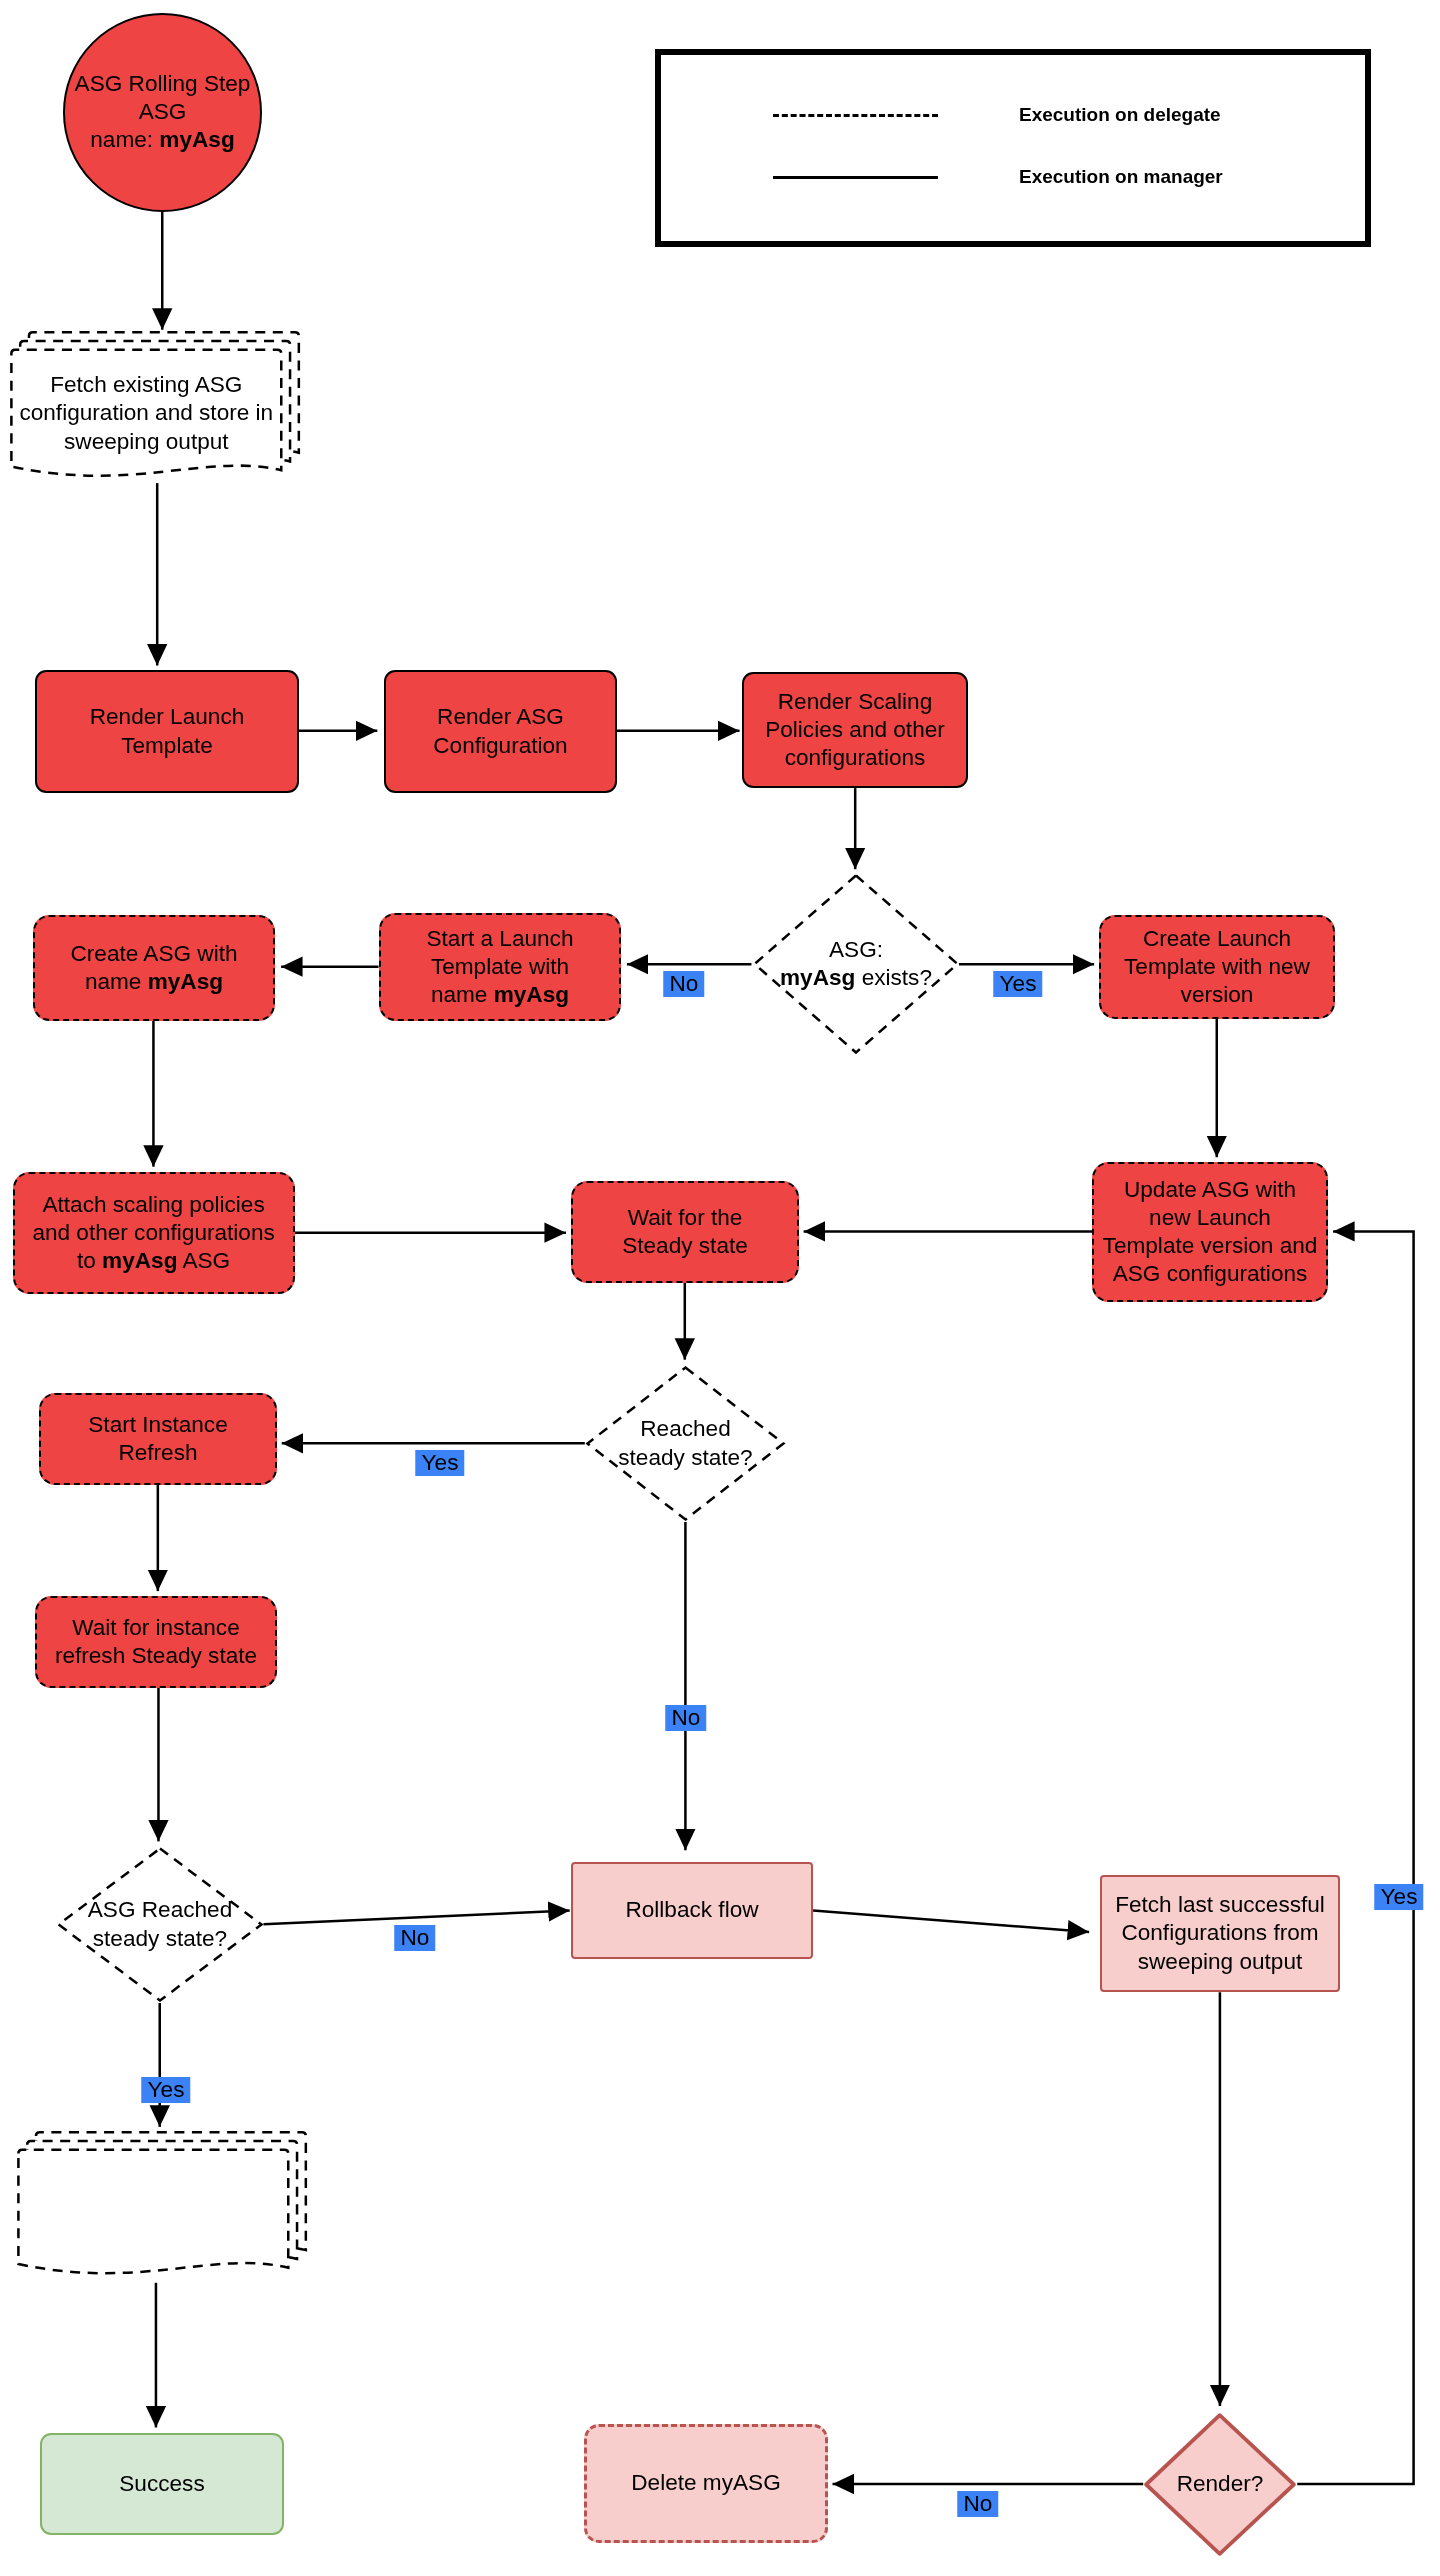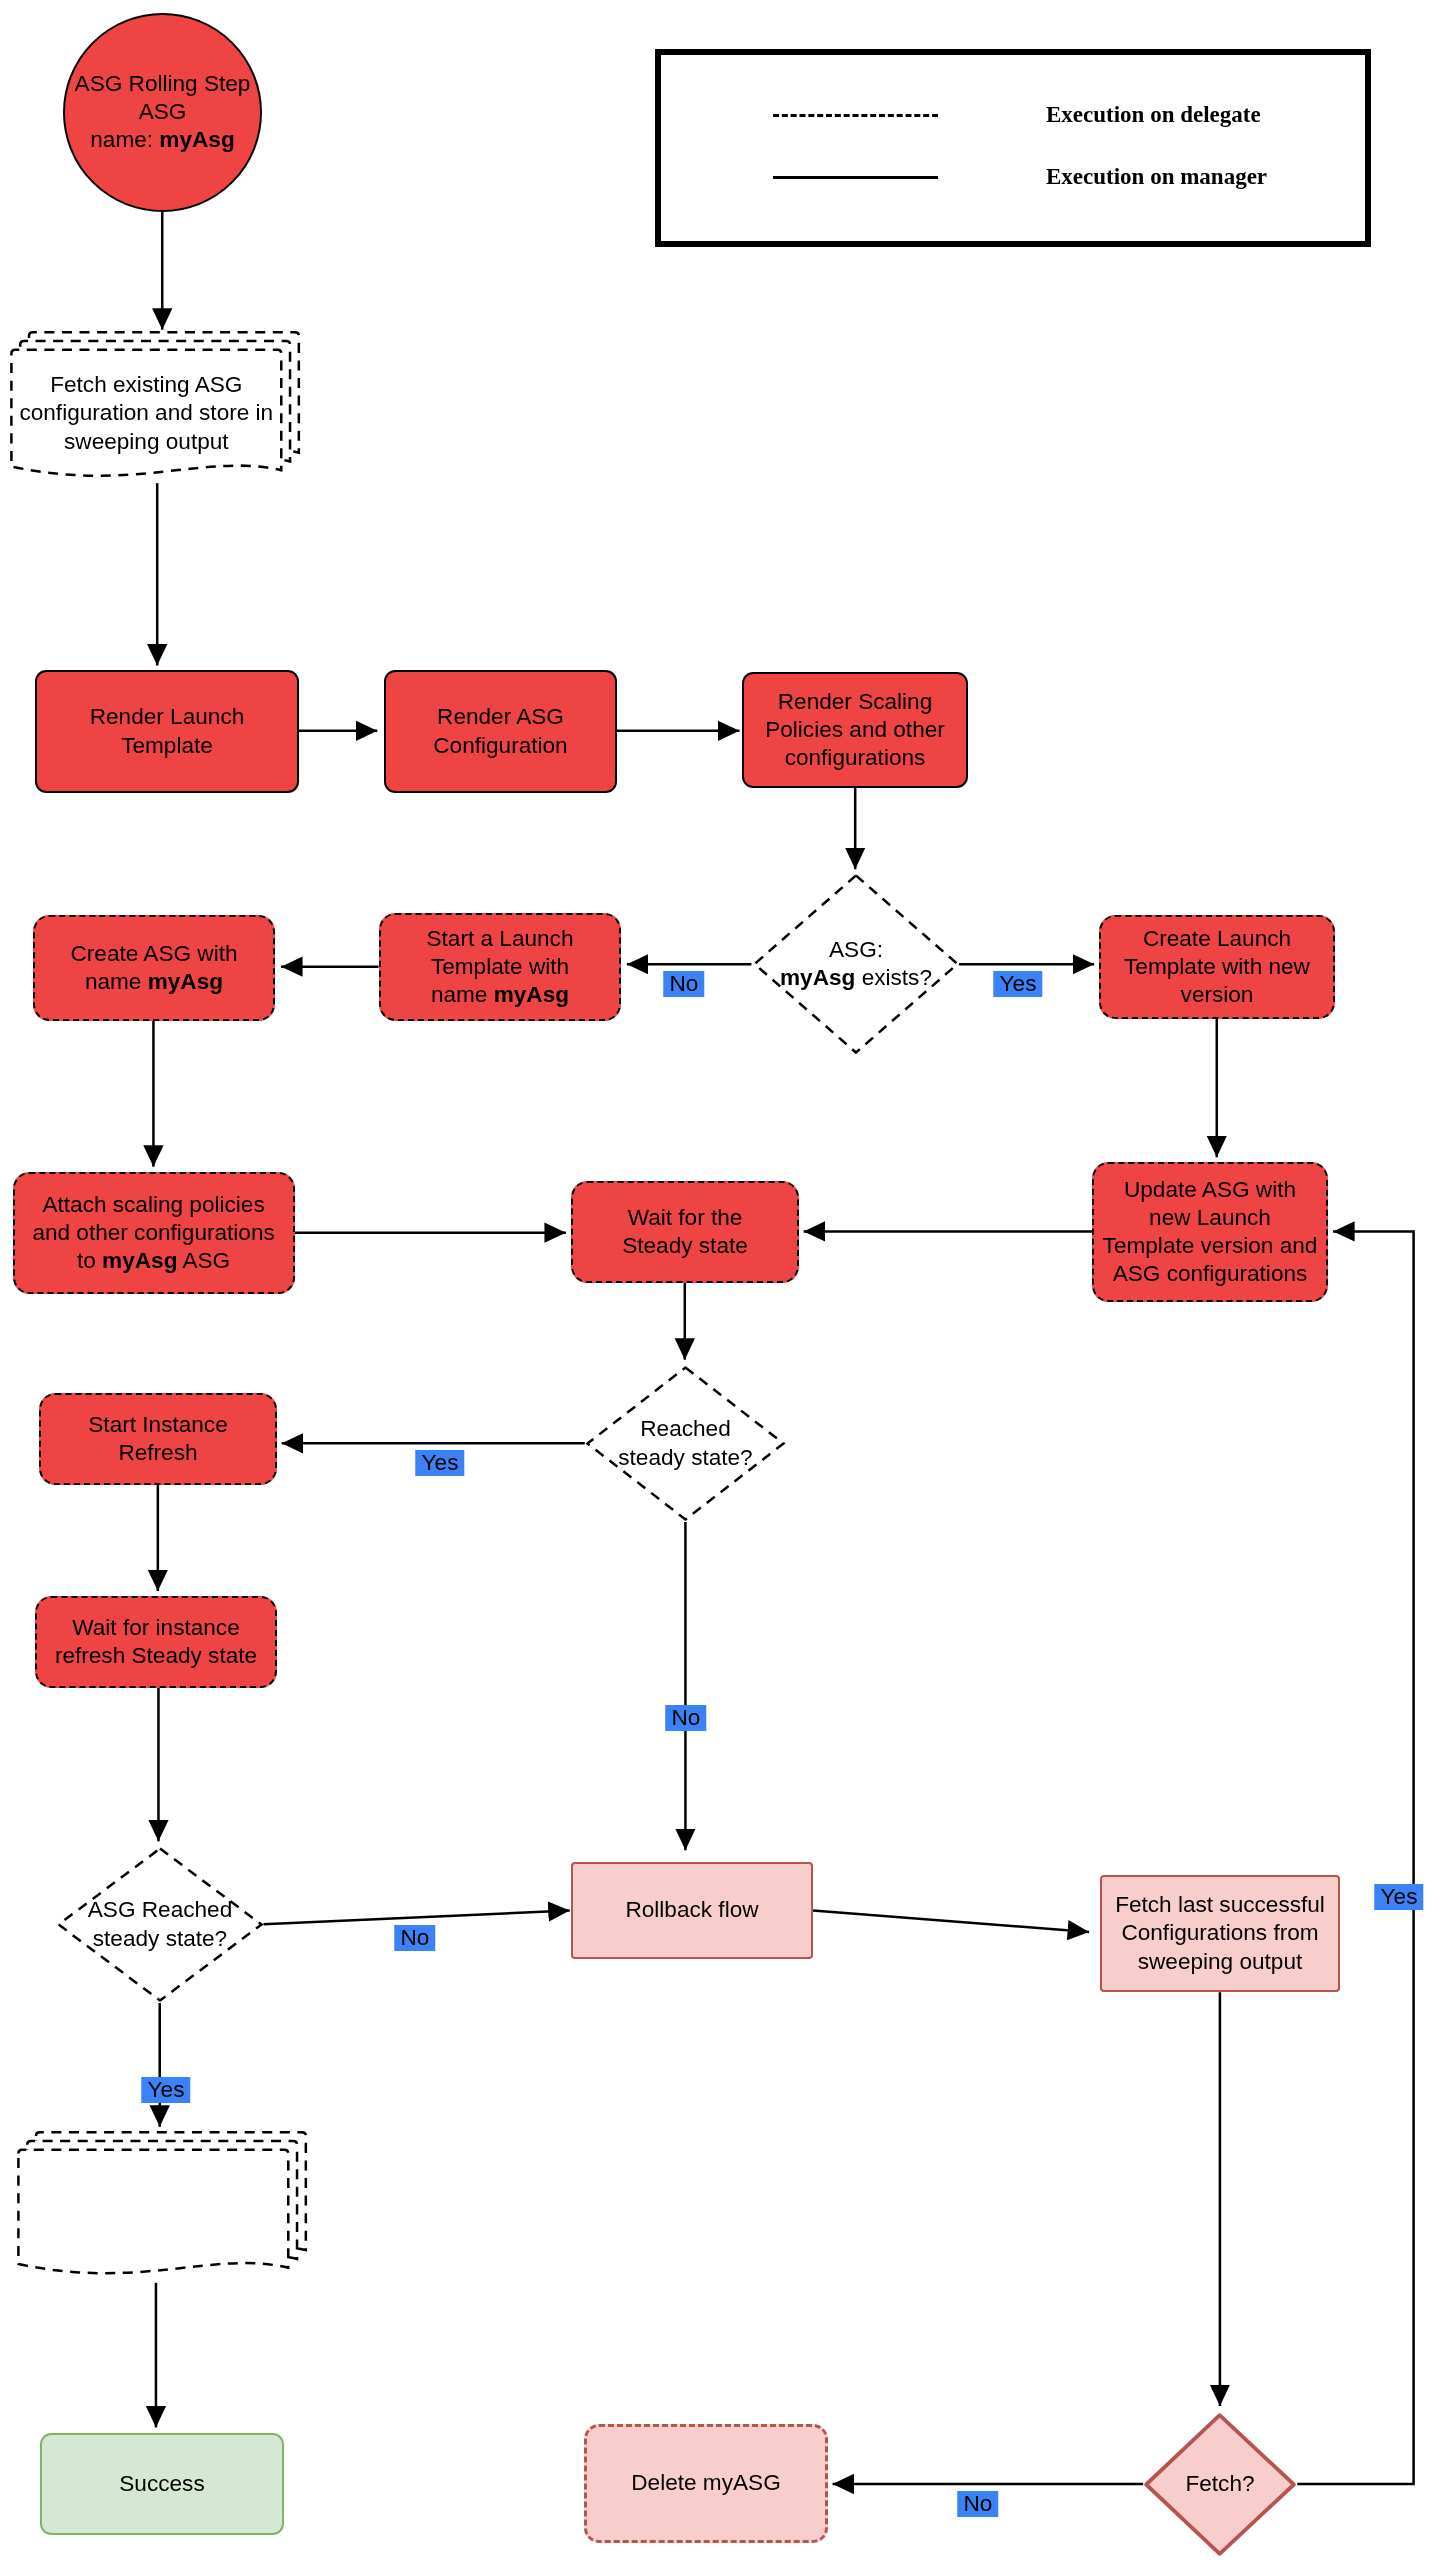--- a/index.html
+++ b/index.html
@@ -21,21 +21,21 @@
               font-size:22.6px;z-index:3;white-space:nowrap;margin-top:20px;}
   .doc-stack{position:absolute;z-index:2;}
   .doc-stack path{fill:#fff;stroke:#000;stroke-width:4;stroke-dasharray:16 12;}
   .doc-text{position:absolute;display:flex;align-items:center;justify-content:center;
             text-align:center;font-size:22.6px;line-height:1.25;z-index:1;}
   .legend{position:absolute;left:655px;top:49px;width:716px;height:198px;
           border:6.3px solid #000;background:#fff;box-sizing:border-box;z-index:2;}
   .legend-row{position:absolute;left:112px;height:28px;display:flex;align-items:center;}
   .legend-sample{width:165px;height:0;border-top:3.8px solid #000;}
   .legend-sample.dash{border-top-style:dashed;}
-  .legend-label{font-weight:bold;font-size:23px;margin-left:108px;white-space:nowrap;font-family:Liberation Serif, serif;}
+  .legend-label{font-weight:bold;font-size:19px;margin-left:81px;white-space:nowrap;}
   b{font-weight:bold;}
 </style>
 </head>
 <body>
 
 <svg id="wires" width="1440" height="2576" viewBox="0 0 2290 4096">
   <defs>
     <marker id="arr" viewBox="0 0 10 10" refX="9.5" refY="5" markerWidth="9" markerHeight="9" orient="auto">
       <path d="M0,0.5 L9.5,5 L0,9.5 Z" style="fill:#000;stroke:none"></path>
     </marker>
@@ -192,21 +192,21 @@
 </div>
 
 <div class="node pink-dashed" style="left:584px;top:2424px;width:244px;height:119px;">
   <div class="txt">Delete myASG</div>
 </div>
 
 <div class="node diamond" style="left:1143px;top:2412px;width:154px;height:145px;">
   <svg viewBox="0 0 245 230" preserveAspectRatio="none">
     <polygon points="122,5 240,115 122,225 5,115" style="fill:var(--pink-fill);stroke:var(--pink-border);stroke-width:6;stroke-linejoin:round;"></polygon>
   </svg>
-  <div class="txt">Fetch?</div>
+  <div class="txt">Render?</div>
 </div>
 
 <span class="edge-label" style="left:684px;top:964px;">No</span>
 <span class="edge-label" style="left:1018px;top:964px;">Yes</span>
 <span class="edge-label" style="left:440px;top:1443px;">Yes</span>
 <span class="edge-label" style="left:686px;top:1698px;">No</span>
 <span class="edge-label" style="left:415px;top:1918px;">No</span>
 <span class="edge-label" style="left:166px;top:2070px;">Yes</span>
 <span class="edge-label" style="left:1399px;top:1877px;">Yes</span>
 <span class="edge-label" style="left:978px;top:2484px;">No</span>

